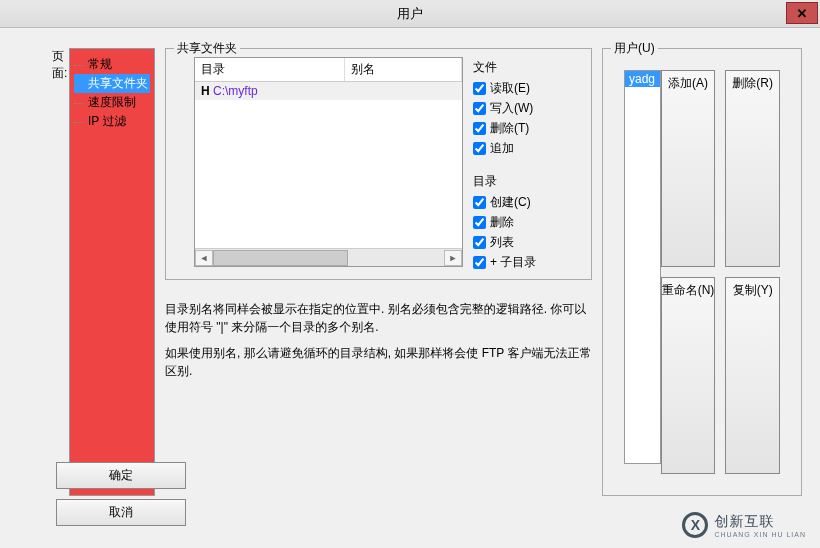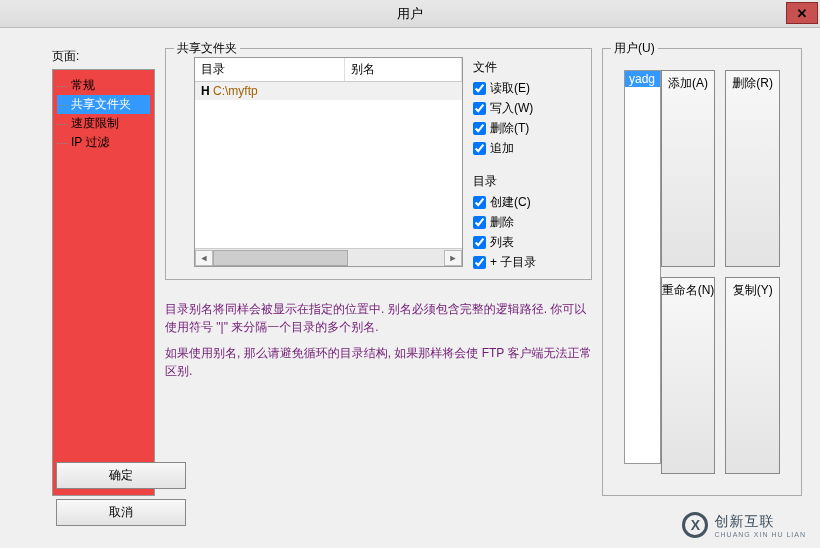--- a/index.html
+++ b/index.html
@@ -1,52 +1,52 @@
 <!DOCTYPE html>
 <html><head>
 <meta charset="utf-8">
 <style>
 * { box-sizing: border-box; margin: 0; padding: 0; font-family: "Microsoft YaHei", SimSun, Arial, sans-serif; font-size: 12px; }
 body { background: #f0f0f0; width: 820px; height: 548px; position: relative; }
 .titlebar { height: 28px; background: linear-gradient(to bottom, #e8e8e8, #dcdcdc); display: flex; align-items: center; justify-content: center; position: relative; border-bottom: 1px solid #bbb; }
 .titlebar-title { font-size: 13px; }
 .close-btn { position: absolute; right: 2px; top: 2px; width: 32px; height: 22px; background: #c75050; color: #000; display: flex; align-items: center; justify-content: center; font-weight: bold; border: 1px solid #8a2a2a; font-size: 13px; }
 .content { display: flex; gap: 10px; padding: 20px 18px 12px 20px; height: 480px; }
-.left-col { width: 135px; display: flex; flex-direction: column; padding-left: 32px; }
+.left-col { width: 135px; display: flex; flex-direction: row; padding-left: 32px; }
 .tree-label { margin-bottom: 4px; }
 .tree { flex: 1; background: #ef4444; border: 1px solid #999; padding: 6px 4px; }
 .tree-item { padding: 1px 2px 1px 14px; position: relative; white-space: nowrap; }
 .tree-item::before { content: ""; position: absolute; left: 0; top: 50%; width: 10px; border-top: 1px dotted #888; }
 .tree-item.selected { background: #3399ff; color: #fff; }
 .mid-col { flex: 1; display: flex; flex-direction: column; }
 .groupbox { border: 1px solid #aaa; padding: 8px 8px 8px 8px; position: relative; margin-bottom: 8px; }
 .group-title { position: absolute; top: -9px; left: 8px; background: #f0f0f0; padding: 0 3px; }
 .share-area { display: flex; gap: 10px; padding-left: 20px; }
 .dir-list-wrap { flex: 1; }
 .dir-list { background: #fff; border: 1px solid #999; height: 210px; position: relative; }
 .dir-header { display: flex; border-bottom: 1px solid #ccc; }
 .dir-hcell { padding: 3px 6px; border-right: 1px solid #ddd; }
 .dir-hcell.c1 { width: 150px; }
 .dir-hcell.c2 { flex: 1; }
 .dir-row { display: flex; background: #f0f0f0; padding: 2px 6px; }
 .dir-h { font-weight: bold; width: 12px; }
-.dir-path { color: #a16207; }
+.dir-path { color: #6d28d9; }
 .scrollbar-h { position: absolute; bottom: 0; left: 0; right: 0; height: 18px; background: #e9e9e9; border-top: 1px solid #ccc; display: flex; align-items: center; }
 .sb-btn { width: 18px; height: 16px; background: #f5f5f5; border: 1px solid #bbb; display: flex; align-items: center; justify-content: center; font-size: 9px; color: #666; }
 .sb-track { flex: 1; height: 16px; position: relative; }
 .sb-thumb { position: absolute; left: 0; top: 0; bottom: 0; width: 135px; background: #cdcdcd; border: 1px solid #aaa; }
 .perms-col { width: 110px; display: flex; flex-direction: column; gap: 3px; justify-content: space-between; }
 .perm-section-label { margin-top: 2px; margin-bottom: 1px; }
 .cb { display: flex; align-items: center; gap: 4px; }
 .cb input { width: 13px; height: 13px; }
 .btn-row { display: flex; gap: 10px; margin-top: 6px; }
 .btn { background: linear-gradient(to bottom, #f8f8f8, #e3e3e3); border: 1px solid #888; padding: 4px 0; text-align: center; cursor: pointer; }
 .btn.w { width: 82px; }
 .btn.w2 { width: 95px; }
-.desc { margin-top: 12px; line-height: 1.5; color: #701a75; max-width: 590px; }
+.desc { margin-top: 12px; line-height: 1.5; color: #000000; max-width: 590px; }
 .right-col { width: 200px; display: flex; flex-direction: column; }
 .users-group { border: 1px solid #aaa; padding: 21px; position: relative; flex: 1; display: flex; flex-direction: row; }
 .user-list { background: #fff; border: 1px solid #999; flex: 1; margin-bottom: 10px; }
 .user-item { background: #3399ff; color: #fff; padding: 1px 4px; }
 .user-btns { display: grid; grid-template-columns: 1fr 1fr; gap: 10px; row-gap: 10px; }
 .bottom-btns { position: absolute; left: 20px; bottom: 22px; display: flex; flex-direction: column; gap: 10px; margin-left: 36px; }
 .bottom-btns .btn { width: 130px; }
 .brand { position: absolute; right: 14px; bottom: 10px; display: flex; align-items: center; gap: 6px; color: #3a4a5a; }
 .brand-circle { width: 26px; height: 26px; border: 3px solid #445560; border-radius: 50%; position: relative; }
 .brand-x { position: absolute; inset: 0; display: flex; align-items: center; justify-content: center; font-weight: bold; color: #445560; font-size: 14px; }

